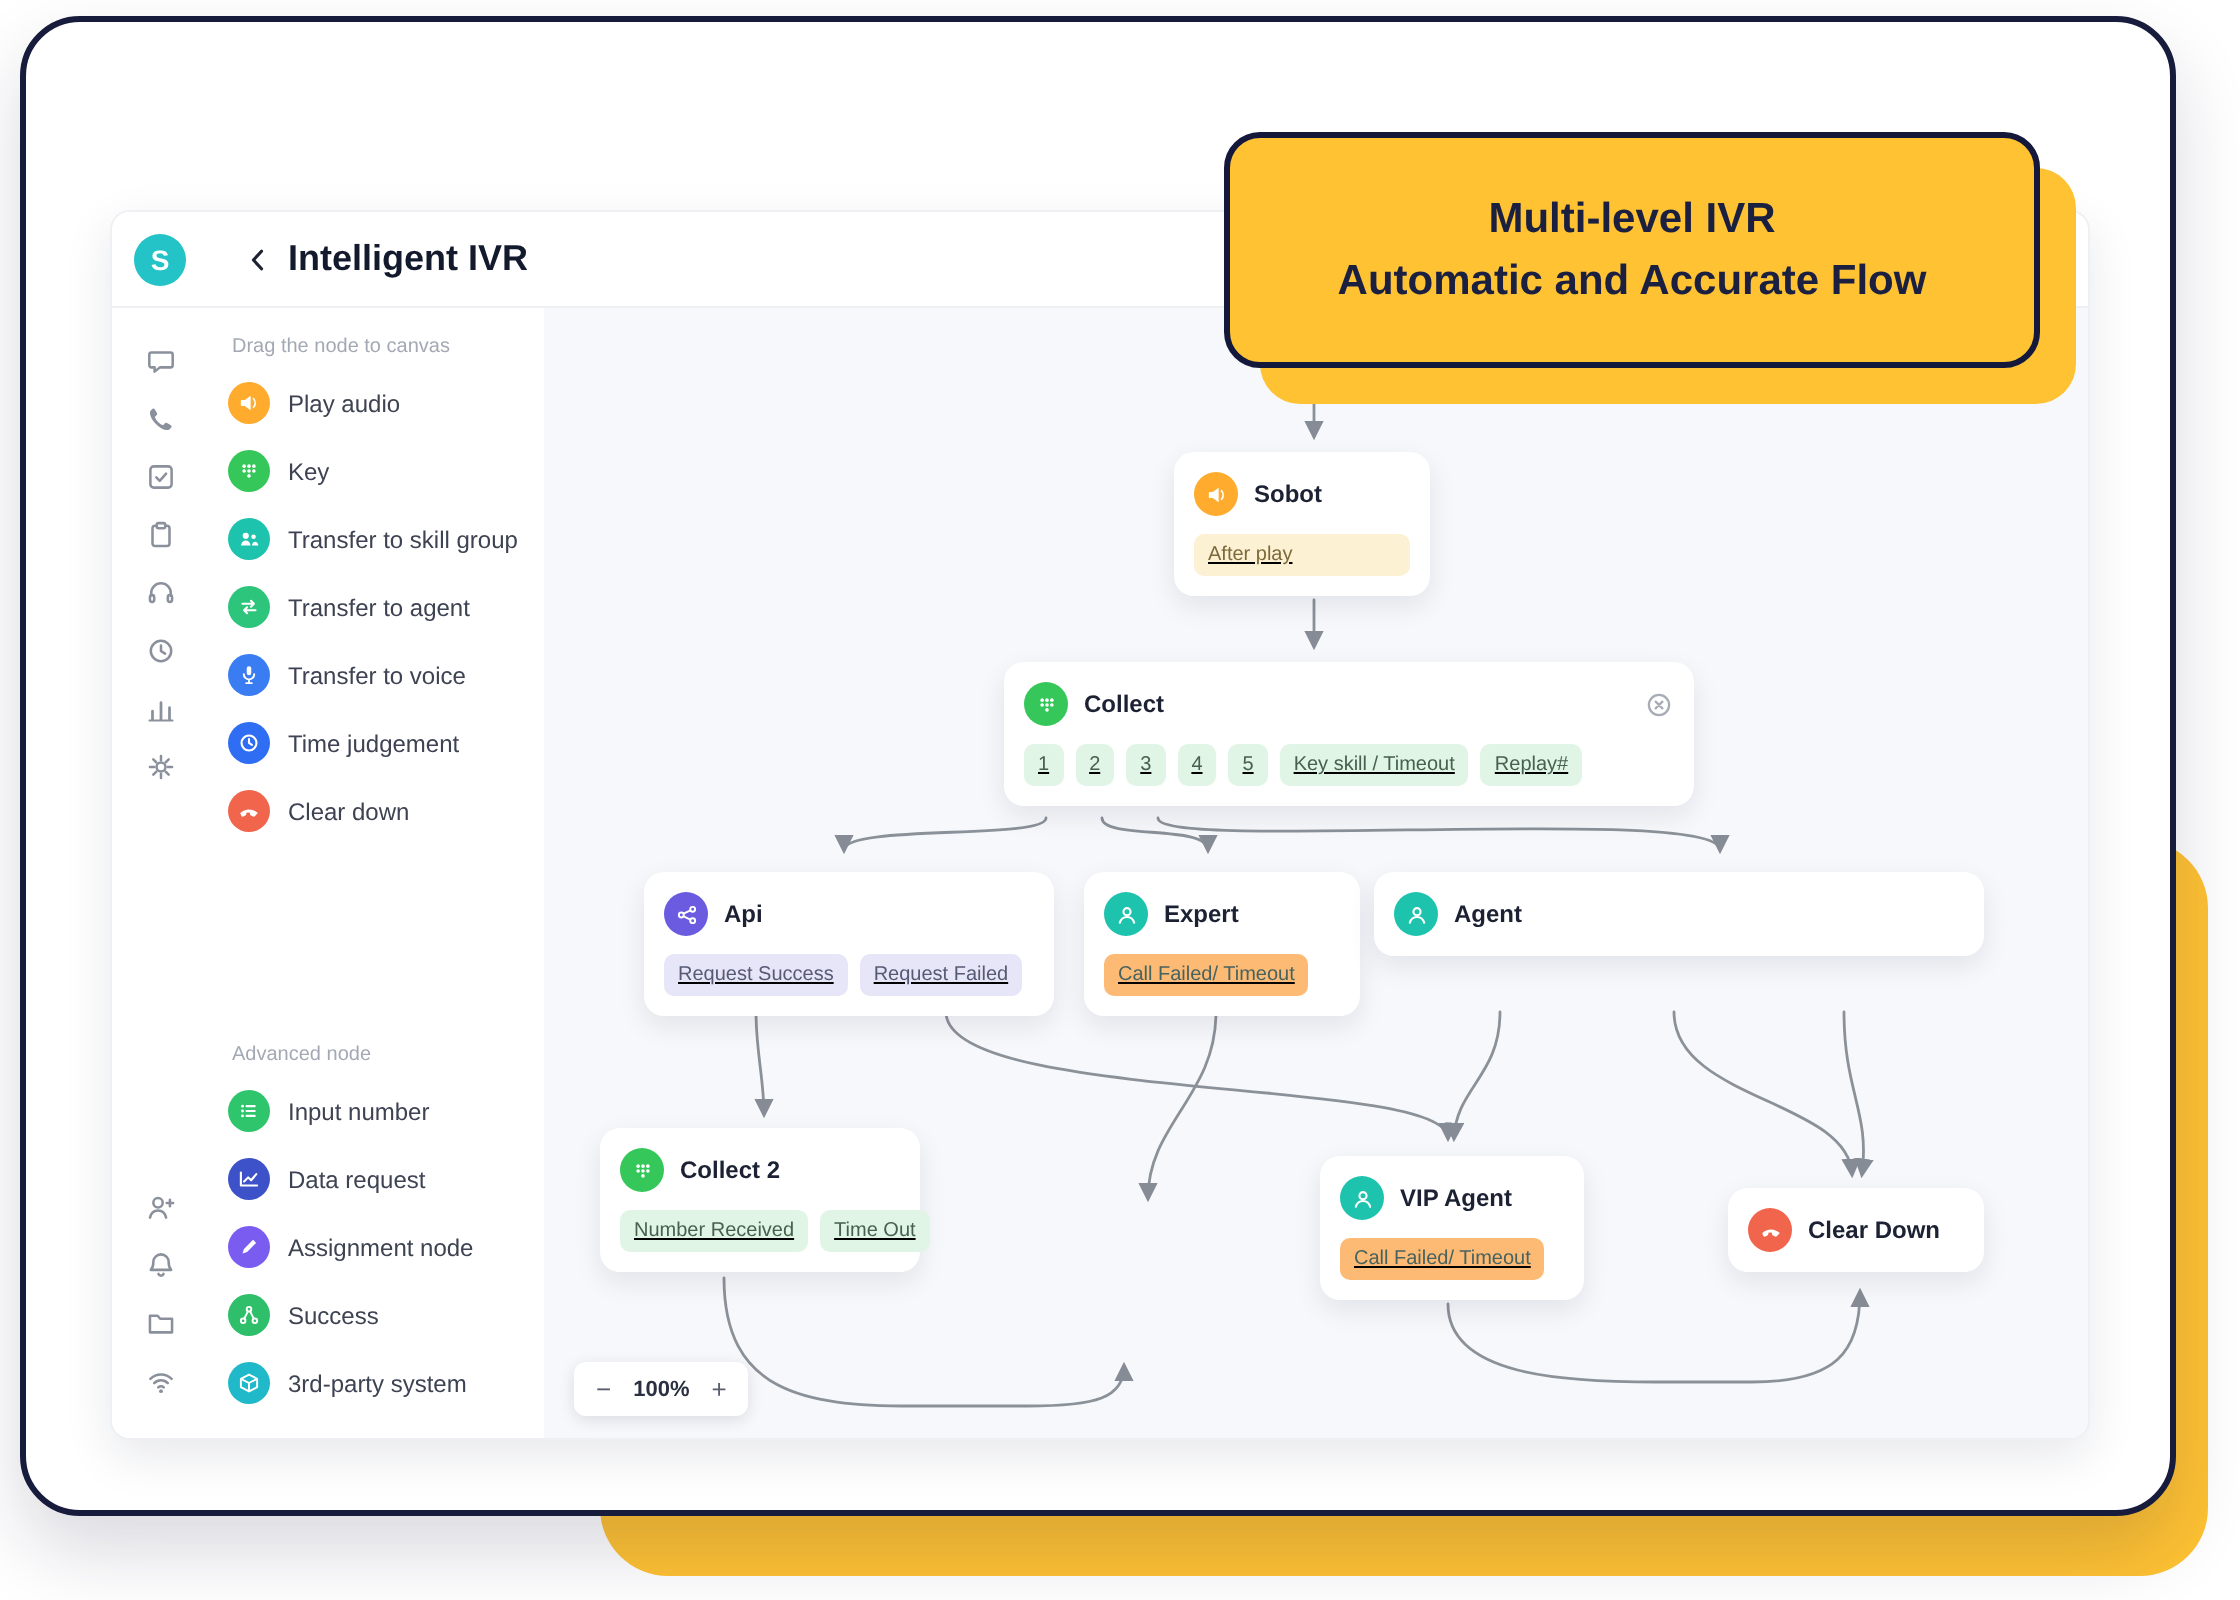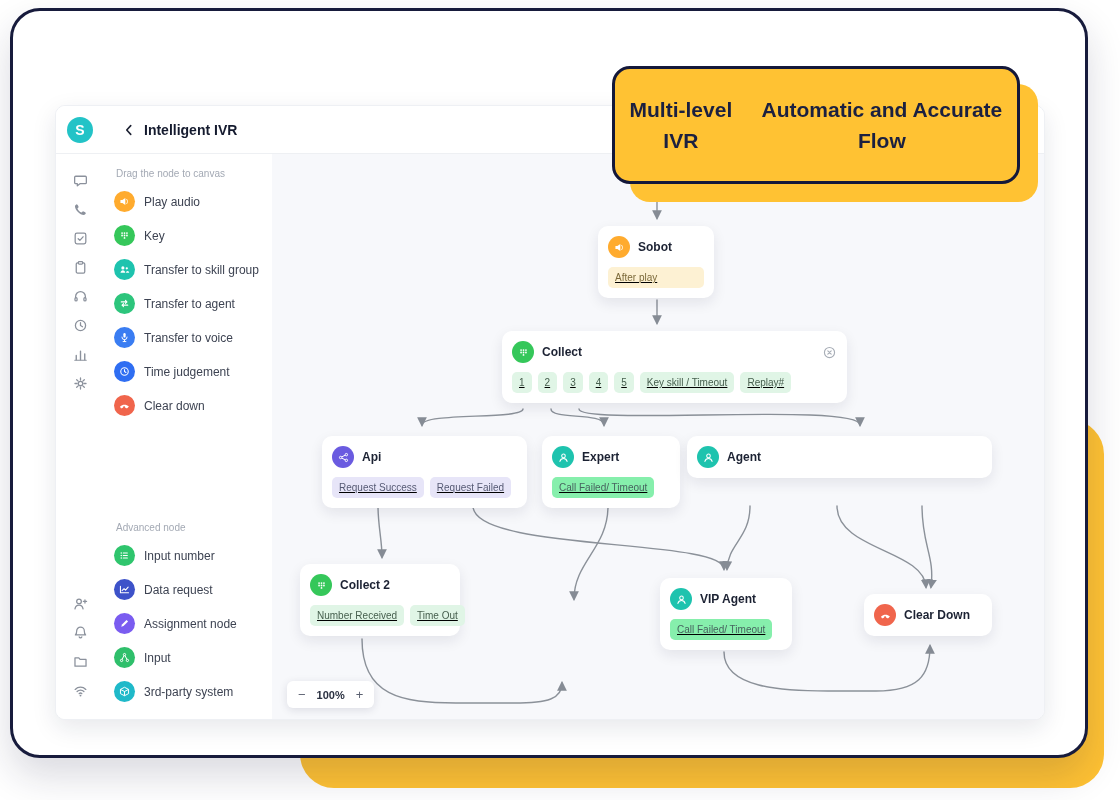--- a/index.html
+++ b/index.html
@@ -23,21 +23,21 @@
     box-shadow:0 8px 24px rgba(23,27,60,.10); z-index:2;
     display:flex; flex-direction:column; overflow:hidden;
   }
   .app-header { height:48px; flex:none; display:flex; align-items:center; border-bottom:1px solid #eef0f3; background:#fff; }
   .logo-col { width:48px; flex:none; display:flex; justify-content:center; }
   .logo {
     width:26px; height:26px; border-radius:50%; background:#23c3c7; color:#fff;
     font-weight:bold; font-size:14px; display:flex; align-items:center; justify-content:center;
   }
   .back-btn { margin-left:18px; display:flex; align-items:center; cursor:pointer; color:#1d2233; }
-  .app-title { margin-left:8px; font-size:14px; font-weight:bold; color:#141a2e; }
+  .app-title { margin-left:8px; font-size:18px; font-weight:bold; color:#141a2e; }
   .app-body { flex:1; display:flex; min-height:0; }
   
   .rail { width:48px; flex:none; display:flex; flex-direction:column; align-items:center; padding:12px 0 14px; color:#8b919c; background:#fff; }
   .rail-ic { margin:6px 0; cursor:pointer; display:flex; }
   .rail-ic svg { width:17px; height:17px; }
   .rail-spacer { flex:1; }
   
   .palette { width:168px; flex:none; padding:14px 8px 8px 10px; background:#fff; }
   .pal-sec { font-size:10px; color:#a3a9b4; margin:0 0 12px 2px; }
   .pal-sec.adv { margin-top:106px; }
@@ -54,34 +54,34 @@
   }
   .node-head { display:flex; align-items:center; gap:8px; }
   .node-head .dot { width:22px; height:22px; }
   .node-title { font-size:12px; font-weight:bold; color:#1c2233; white-space:nowrap; }
   .close-btn { margin-left:auto; display:flex; cursor:pointer; }
   .chips { display:flex; gap:6px; margin-top:9px;text-decoration:underline; }
   .chip { font-size:10px; padding:5px 7px; border-radius:5px; white-space:nowrap; }
   .chip.green  { background:#e0f5e6; color:#47604f; }
   .chip.yellow { background:#fdf1d3; color:#7c6a3a; flex:1; }
   .chip.purple { background:#e7e5f8; color:#565a74; }
-  .chip.teal   { background:#86efac; color:#47635f; }
+  .chip.teal   { background:#fdba74; color:#47635f; }
   .zoom {
     position:absolute; left:15px; top:527px; background:#fff; border-radius:6px;
     box-shadow:0 2px 8px rgba(23,27,60,.12); display:flex; align-items:center;
     gap:11px; padding:6px 11px; font-size:11px; color:#3d4352;
   }
   .zoom .zbtn { cursor:pointer; font-size:13px; color:#5a6070; }
   .zoom .zval { font-weight:bold; color:#2a3040; }
   
   .callout-echo { position:absolute; left:630px; top:84px; width:408px; height:118px; background:#ffc233; border-radius:20px; z-index:3; }
   .callout {
     position:absolute; left:612px; top:66px; width:408px; height:118px;
     background:#ffc233; border:3px solid #14183a; border-radius:18px; z-index:4;
-    display:flex; align-items:center; justify-content:center;
+    display:flex; flex-direction:column; align-items:center; justify-content:center;
     color:#1b2040; font-weight:bold; font-size:21px; line-height:1.5; text-align:center;
   }
 </style>
 </head>
 <body>
 
 <div class="yellow-bg" id="bg-main"></div>
 <div class="frame-card"></div>
 
 <div class="app">
@@ -280,21 +280,21 @@
       </div>
       <div class="pal-item">
         <span class="dot" style="background:#2fbf6b">
             <svg viewBox="0 0 16 16" fill="none" stroke="#fff" stroke-width="1.2">
               <circle cx="8" cy="4.4" r="1.4"></circle>
               <circle cx="4.4" cy="11.6" r="1.4"></circle>
               <circle cx="11.6" cy="11.6" r="1.4"></circle>
               <path d="M7.4 5.6 5 10.4M8.6 5.6 11 10.4"></path>
             </svg>
           </span>
-        <span class="pal-label">Input</span>
+        <span class="pal-label">Success</span>
       </div>
       <div class="pal-item">
         <span class="dot" style="background:#1fb9c9">
             <svg viewBox="0 0 16 16" fill="none" stroke="#fff" stroke-width="1.2" stroke-linejoin="round">
               <path d="M8 2.8 13 5.4v5.2L8 13.2 3 10.6V5.4L8 2.8z"></path>
               <path d="M3 5.4 8 8l5-2.6M8 8v5.2"></path>
             </svg>
           </span>
         <span class="pal-label">3rd-party system</span>
       </div>
@@ -318,21 +318,21 @@
           <path d="M201 352 C201 398, 452 384, 452 415" marker-end="url(#arr)"></path>
           <path d="M336 352 C336 394, 302 408, 302 445" marker-end="url(#arr)"></path>
           <path d="M478 352 C478 384, 456 390, 455 415" marker-end="url(#arr)"></path>
           <path d="M565 352 C565 396, 652 396, 654 433" marker-end="url(#arr)"></path>
           <path d="M650 352 C650 392, 663 402, 659 433" marker-end="url(#arr)"></path>
           <path d="M452 498 C452 534, 510 537, 556 537 L604 537 C646 537, 658 522, 658 492" marker-end="url(#arr)"></path>
           <path d="M90 485 C90 542, 130 549, 184 549 L242 549 C276 549, 290 545, 290 529" marker-end="url(#arr)"></path>
         </g>
       </svg>
 
-      <div class="node" style="left:326px;top:72px;width:116px">
+      <div class="node" style="left:315px;top:72px;width:128px">
         <div class="node-head">
           <span class="dot" style="background:#ffab2e">
               <svg viewBox="0 0 16 16">
                 <path d="M3 6.2v3.6h2.4L9 12.4V3.6L5.4 6.2H3z" fill="#fff"></path>
                 <path d="M10.8 5.4c1.3 1.5 1.3 3.7 0 5.2" stroke="#fff" stroke-width="1.1" fill="none" stroke-linecap="round"></path>
               </svg>
             </span>
           <span class="node-title">Sobot</span>
         </div>
         <div class="chips">

